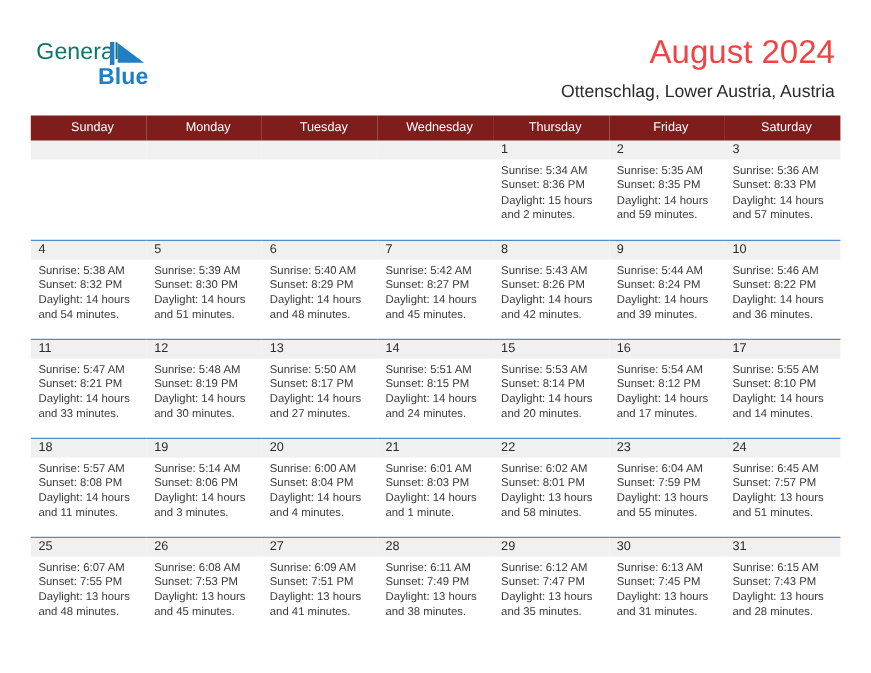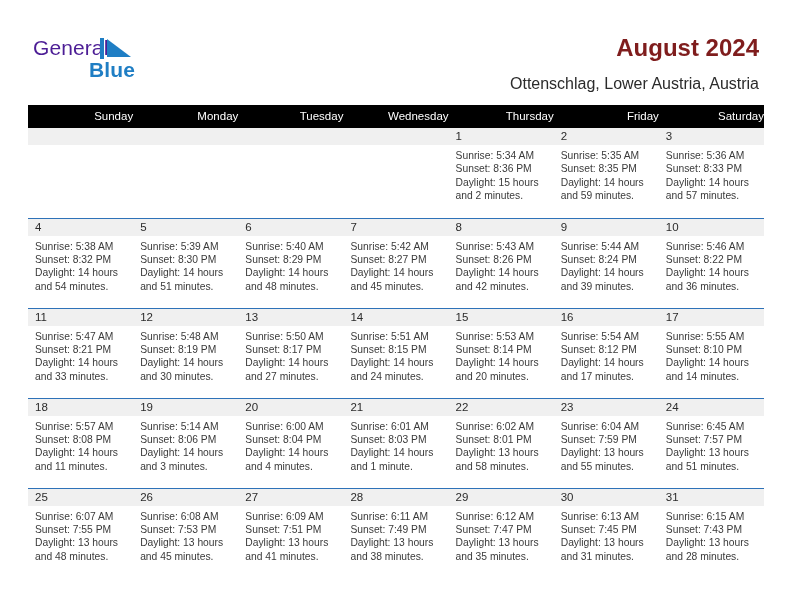--- a/index.html
+++ b/index.html
@@ -29,21 +29,21 @@
     position: absolute;
     left: 33px;
     top: 36px;
     width: 210px;
     height: 56px;
   }
   .brand-general {
     position: absolute;
     left: 0; top: 0;
     font-size: 21px;
-    color: #4c1d95;
+    color: #0f766e;
     letter-spacing: 0.1px;
     line-height: 24px;
     font-weight: 400;
   }
   .brand-blue {
     position: absolute;
     left: 56px; top: 22px;
     font-size: 21px;
     color: #1f7ec4;
     letter-spacing: 0.1px;
@@ -56,23 +56,23 @@
     width: 38px; height: 24px;
   }
 
   .title-block {
     position: absolute;
     right: 33px;
     top: 30px;
     text-align: right;
   }
   .cal-title {
-    font-size: 24px;
-    font-weight: 700;
-    color: #7f1d1d;
+    font-size: 30px;
+    font-weight: 400;
+    color: #ef4444;
     line-height: 36px;
     white-space: nowrap;
   }
   .cal-location {
     margin-top: 9px;
     font-size: 16px;
     font-weight: 400;
     color: #2b2b2b;
     line-height: 18px;
     white-space: nowrap;
@@ -81,25 +81,25 @@
   
   .calendar {
     position: absolute;
     left: 28px;
     top: 105px;
     width: 736px;
     border-collapse: collapse;
     table-layout: fixed;
   }
   .calendar th {
-    background: #000000;
+    background: #7f1d1d;
     color: #ffffff;
     font-size: 11.5px;
     font-weight: 400;
-    text-align: right;
+    text-align: center;
     padding: 5px 0 5px 7px;
     height: 19px;
     line-height: 13px;
     border: none;
   }
   .calendar td {
     width: 105.14px;
     vertical-align: top;
     padding: 0;
     border: none;

